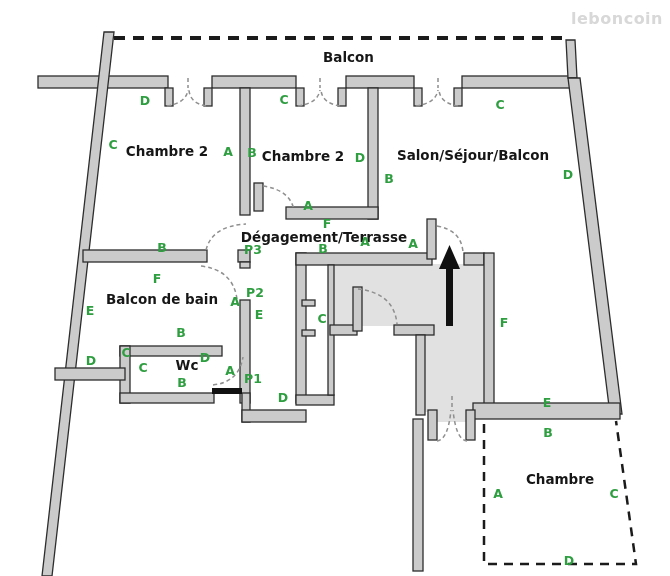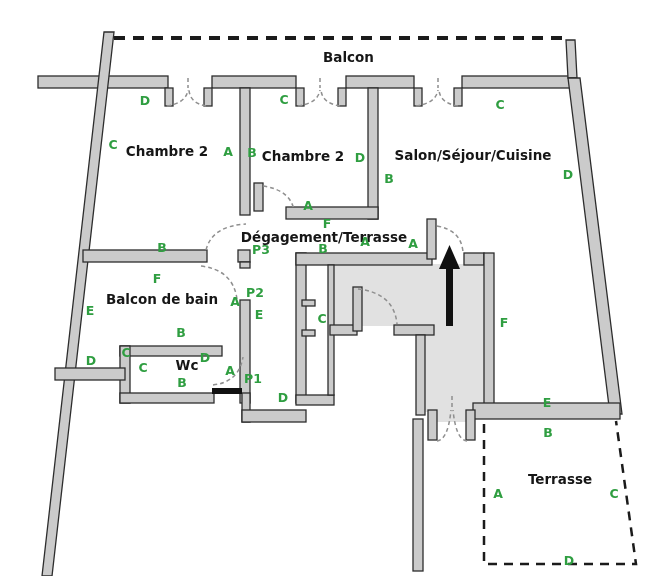--- a/index.html
+++ b/index.html
@@ -116,38 +116,38 @@
     <g>
       <rect class="blackink" x="446" y="264" width="7" height="62"></rect>
       <polygon class="blackink" points="449.5,245 439,269 460,269"></polygon>
     </g>
   </svg>
 
   <div id="labels">
       <span class="room-label" style="left: 325px; top: 57px; padding-left: 47px;">Balcon</span>
       <span class="room-label" style="left: 167px; top: 151px;">Chambre 2</span>
       <span class="room-label" style="left: 303px; top: 156px;">Chambre 2</span>
-      <span class="room-label" style="left: 473px; top: 155px;">Salon/Séjour/Cuisine</span>
+      <span class="room-label" style="left: 473px; top: 155px;">Salon/Séjour/Balcon</span>
       <span class="room-label" style="left: 324px; top: 237px;">Dégagement/Terrasse</span>
       <span class="room-label" style="left: 162px; top: 299px;">Balcon de bain</span>
       <span class="room-label" style="left: 187px; top: 365px;">Wc</span>
-      <span class="room-label" style="left: 560px; top: 479px;">Terrasse</span>
+      <span class="room-label" style="left: 560px; top: 479px;">Chambre</span>
       <span class="marker" style="left: 145px; top: 100px;">D</span>
       <span class="marker" style="left: 284px; top: 99px;">C</span>
       <span class="marker" style="left: 500px; top: 104px;">C</span>
       <span class="marker" style="left: 113px; top: 144px;">C</span>
       <span class="marker" style="left: 228px; top: 151px;">A</span>
       <span class="marker" style="left: 252px; top: 152px;">B</span>
       <span class="marker" style="left: 360px; top: 157px;">D</span>
       <span class="marker" style="left: 389px; top: 178px;">B</span>
       <span class="marker" style="left: 568px; top: 174px;">D</span>
       <span class="marker" style="left: 308px; top: 205px;">A</span>
       <span class="marker" style="left: 327px; top: 223px;">F</span>
       <span class="marker" style="left: 162px; top: 247px;">B</span>
-      <span class="marker" style="left: 261px; top: 249px;">P3</span>
+      <span class="marker" style="left: 253px; top: 249px;">P3</span>
       <span class="marker" style="left: 323px; top: 248px;">B</span>
       <span class="marker" style="left: 365px; top: 241px;">A</span>
       <span class="marker" style="left: 413px; top: 243px;">A</span>
       <span class="marker" style="left: 157px; top: 278px;">F</span>
       <span class="marker" style="left: 90px; top: 310px;">E</span>
       <span class="marker" style="left: 255px; top: 292px;">P2</span>
       <span class="marker" style="left: 235px; top: 301px;">A</span>
       <span class="marker" style="left: 259px; top: 314px;">E</span>
       <span class="marker" style="left: 322px; top: 318px;">C</span>
       <span class="marker" style="left: 181px; top: 332px;">B</span>
@@ -160,13 +160,14 @@
       <span class="marker" style="left: 253px; top: 378px;">P1</span>
       <span class="marker" style="left: 283px; top: 397px;">D</span>
       <span class="marker" style="left: 504px; top: 322px;">F</span>
       <span class="marker" style="left: 547px; top: 402px;">E</span>
       <span class="marker" style="left: 548px; top: 432px;">B</span>
       <span class="marker" style="left: 498px; top: 493px;">A</span>
       <span class="marker" style="left: 614px; top: 493px;">C</span>
       <span class="marker" style="left: 569px; top: 560px;">D</span>
     </div>
 
+  <div class="watermark">leboncoin</div>
 </div>
 
 </body></html>

